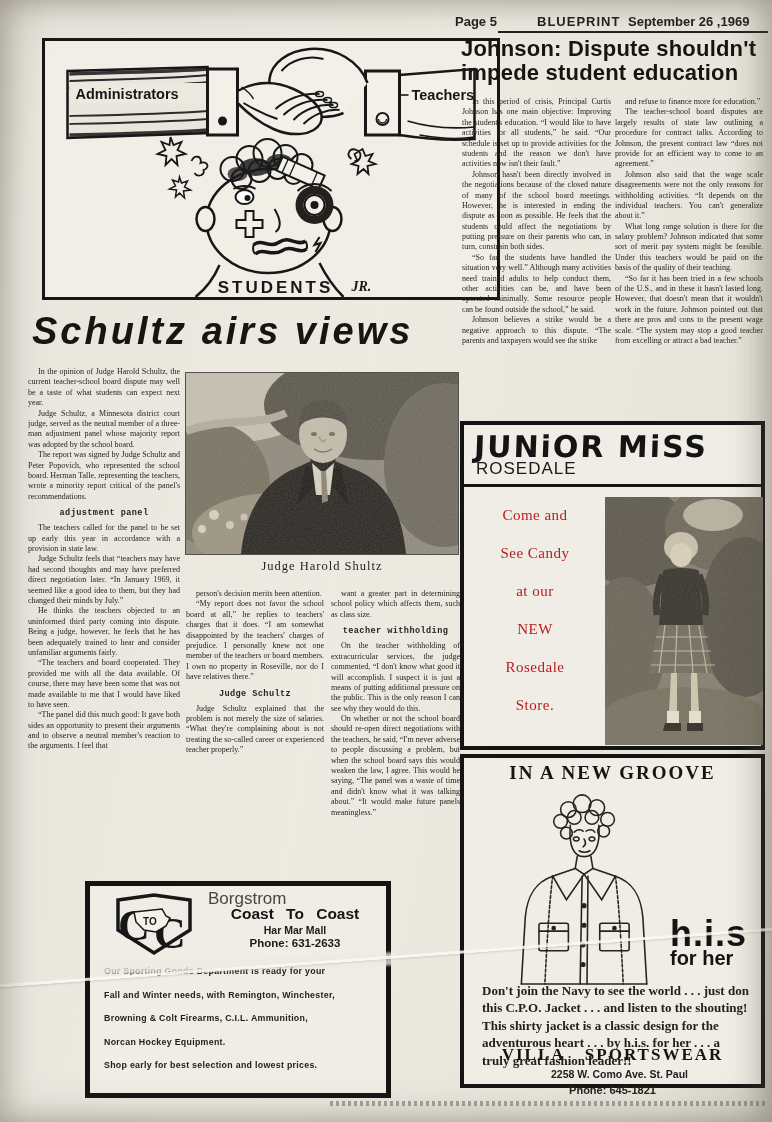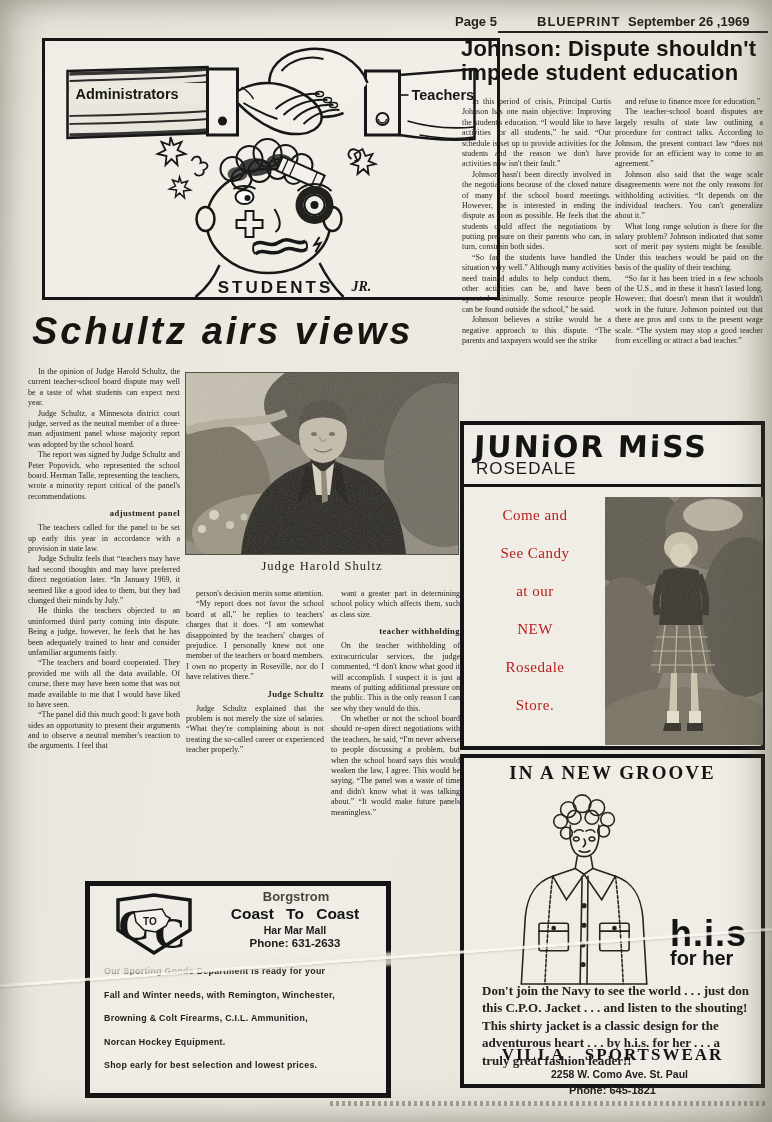--- a/index.html
+++ b/index.html
@@ -26,21 +26,21 @@
     font-family:"Liberation Sans",sans-serif; font-weight:bold; font-size:22px; line-height:1.09;
     color:#161511; letter-spacing:.2px; }
   .schultz-headline { position:absolute; left:32px; top:310px; width:430px; white-space:nowrap;
     font-family:"Liberation Sans",sans-serif; font-style:italic; font-weight:bold; font-size:38px;
     letter-spacing:3px; color:#161511; }
 
   
   .newscol { position:absolute; text-align:justify; font-size:8px; line-height:1.3;
     color:#26241f; overflow:hidden; }
   .newscol .para { text-indent:10px; margin:0; }
-  .newscol .subhead { text-align:right; font-family:Liberation Serif, serif;
+  .newscol .subhead { text-align:center; font-family:Liberation Mono, monospace;
     font-weight:bold; font-size:8.6px; margin:6px 0 4px; letter-spacing:.4px; }
 
   
   .photo-frame { position:absolute; left:186px; top:373px; width:272px; height:181px;
     outline:1px solid #55524a; }
   .photo-frame svg { width:100%; height:100%; display:block; }
   .photo-caption { position:absolute; left:186px; top:559px; width:272px; text-align:center;
     font-size:12.5px; letter-spacing:1px; color:#26241f; }
 
   
@@ -75,22 +75,22 @@
     word-spacing:14px; color:#141414; }
   .villa-addr { position:absolute; left:0; top:310px; width:100%; text-align:center;
     font-family:"Liberation Sans",sans-serif; font-weight:bold; font-size:10.5px; color:#23211d;padding-left:14px; }
   .villa-phone { position:absolute; left:0; top:326px; width:100%; text-align:center;
     font-family:"Liberation Sans",sans-serif; font-weight:bold; font-size:11px; color:#23211d; }
 
   
   .coast-ad { left:85px; top:881px; width:306px; height:217px; border:5px solid #141414; }
   .coast-logo { position:absolute; left:20px; top:6px; width:88px; height:64px; }
   .coast-logo svg { width:100%; height:100%; display:block; }
-  .coast-brand { position:absolute; left:118px; top:3px; width:176px; text-align:center;
-    font-family:"Liberation Sans",sans-serif; font-weight:bold; font-size:13px; color:#2a2823;
+  .coast-brand { position:absolute; left:118px; top:3px; width:176px; 
+    font-family:"Liberation Sans",sans-serif; font-weight:normal; font-size:17px; color:#2a2823;
     filter:blur(.5px); opacity:.85; }
   .coast-name { position:absolute; left:112px; top:19px; width:186px; text-align:center;
     font-family:"Liberation Sans",sans-serif; font-weight:bold; font-size:15.5px; word-spacing:8px; color:#141414; }
   .coast-mall { position:absolute; left:112px; top:38px; width:186px; text-align:center;
     font-family:"Liberation Sans",sans-serif; font-weight:bold; font-size:10.5px; color:#1c1b18; }
   .coast-phone { position:absolute; left:112px; top:51px; width:186px; text-align:center;
     font-family:"Liberation Sans",sans-serif; font-weight:bold; font-size:11.5px; color:#1c1b18; }
   .coast-lines { position:absolute; left:14px; top:80px; width:278px; }
   .coast-lines .ad-line { font-family:"Liberation Sans",sans-serif; font-weight:bold;
     font-size:8.8px; letter-spacing:.3px; color:#23211d; margin-bottom:13.5px; }
@@ -273,21 +273,21 @@
       <ellipse cx="128" cy="61" rx="3" ry="2" fill="#6f6a5e"></ellipse>
       <ellipse cx="146" cy="61" rx="3" ry="2" fill="#6f6a5e"></ellipse>
       <path d="M128,76 Q137,82 146,76" stroke="#6f6a5e" stroke-width="1.5" fill="none"></path>
       <path d="M133,64 Q137,72 140,66" stroke="#9a927f" stroke-width="1.5" fill="none"></path>
       <rect width="272" height="181" filter="url(#grainJ)" opacity=".5"></rect>
     </svg>
   </figure>
   <figcaption class="photo-caption">Judge Harold Shultz</figcaption>
 
   <div class="newscol" style="left:186px; top:589px; width:138px; height:287px;">
-      <p class="para">person's decision merits some attention.</p>
+      <p class="para">person's decision merits been attention.</p>
       <p class="para">“My report does not favor the school board at all,” he replies to teachers' charges that it does. “I am somewhat disappointed by the teachers' charges of prejudice. I personally knew not one member of the teachers or board members. I own no property in Roseville, nor do I have relatives there.”</p>
       <h4 class="subhead">Judge Schultz</h4>
       <p class="para">Judge Schultz explained that the problem is not merely the size of salaries. “What they're complaining about is not treating the so-called career or experienced teacher properly.”</p>
     </div>
   <div class="newscol" style="left:331px; top:589px; width:129px; height:287px;">
       <p class="para">want a greater part in determining school policy which affects them, such as class size.</p>
       <h4 class="subhead">teacher withholding</h4>
       <p class="para">On the teacher withholding of extracurricular services, the judge commented, “I don't know what good it will accomplish. I suspect it is just a means of putting additional pressure on the public. This is the only reason I can see why they would do this.</p>
       <p class="para">On whether or not the school board should re-open direct negotiations with the teachers, he said, “I'm never adverse to people discussing a problem, but when the school board says this would weaken the law, I agree. This would be saying, “The panel was a waste of time and didn't know what it was talking about.” “It would make future panels meaningless.”</p>
     </div>

